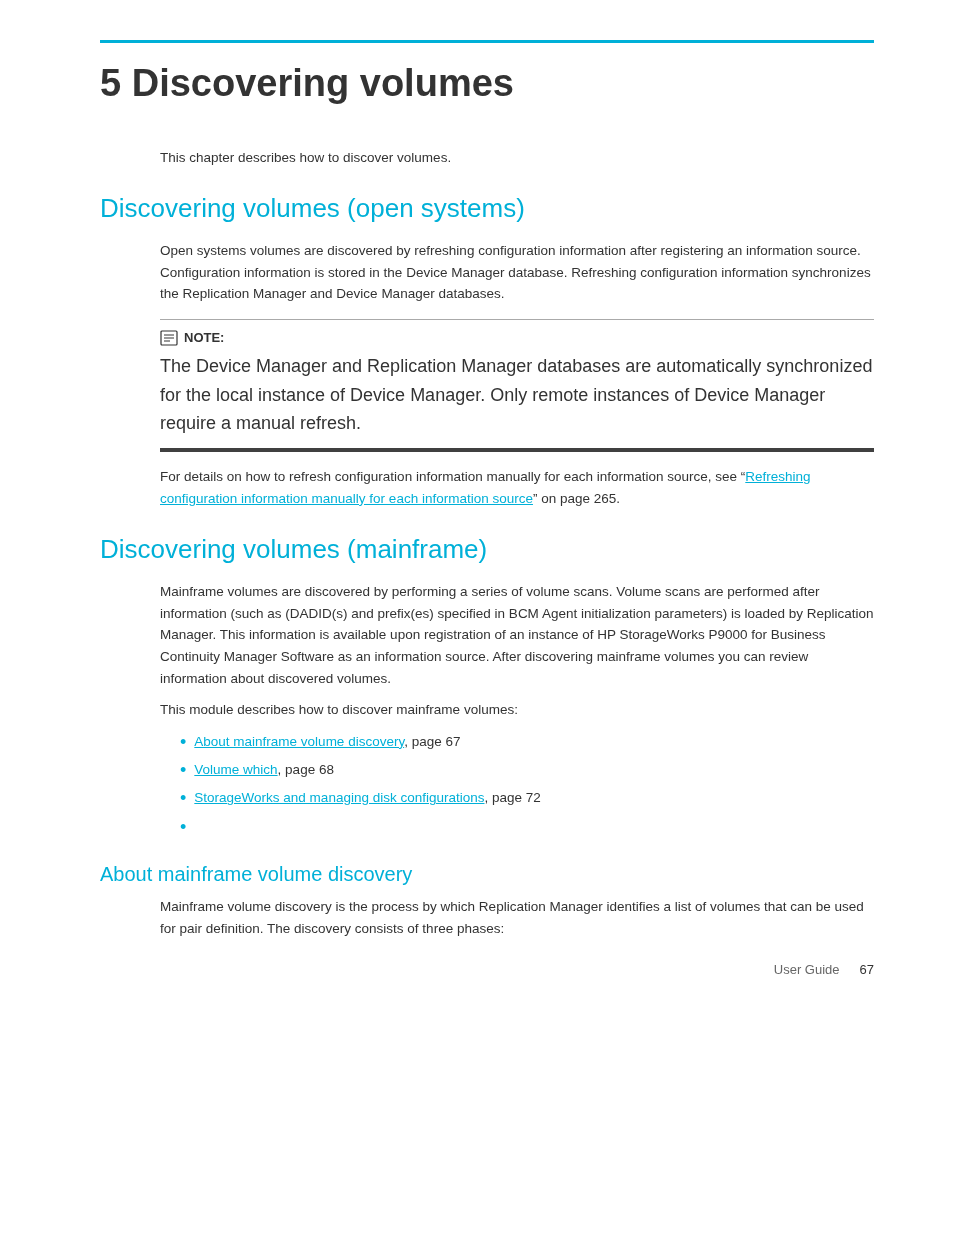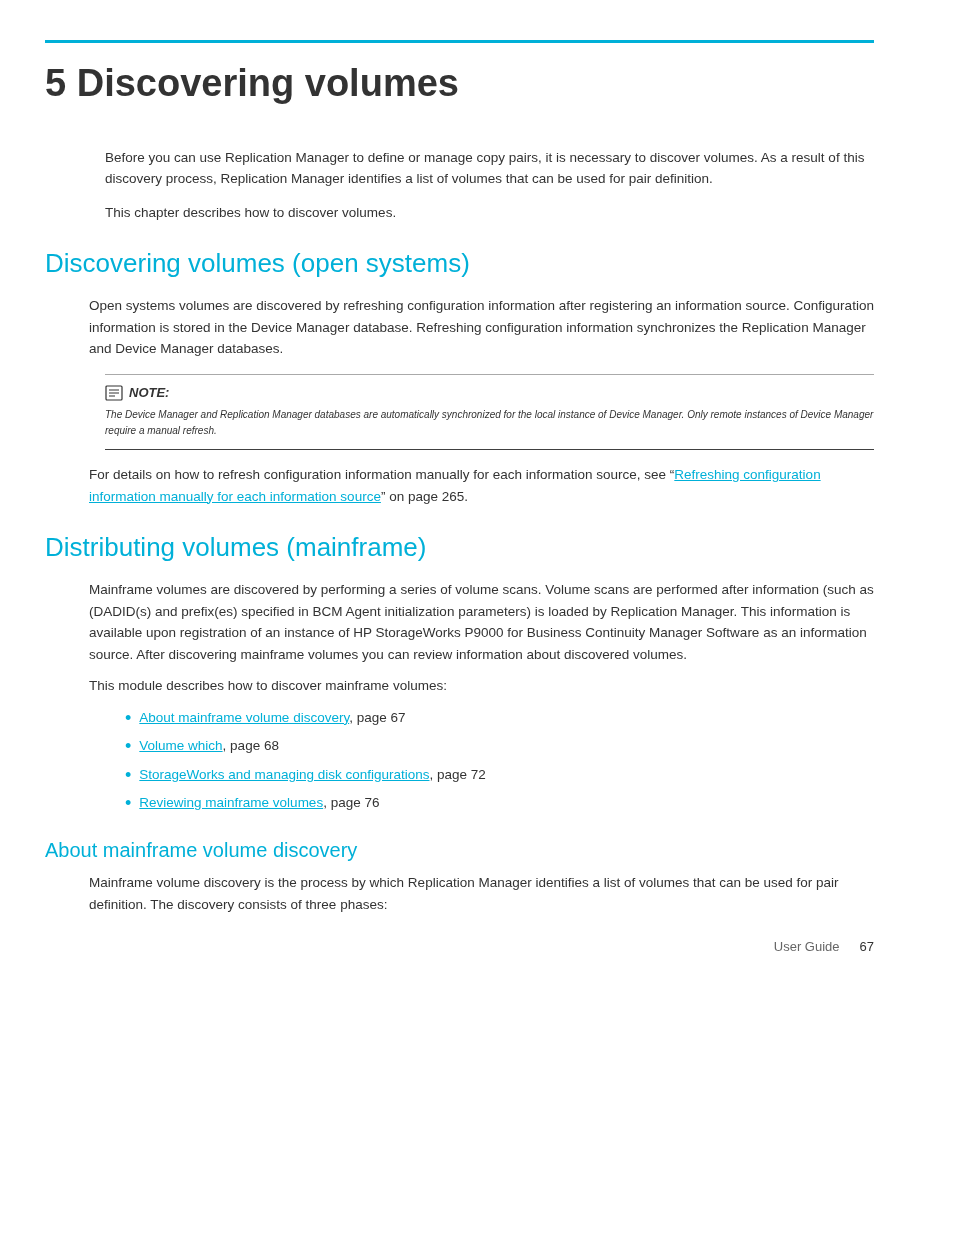--- a/index.html
+++ b/index.html
@@ -10,21 +10,21 @@
     body {
       background: #ffffff;
       font-family: Arial, Helvetica, sans-serif;
       font-size: 14px;
       color: #333333;
       width: 954px;
       min-height: 1235px;
       position: relative;
     }
     .page-container {
-      padding: 40px 80px 60px 45px;
+      padding: 40px 80px 60px 100px;
       position: relative;
     }
     .top-rule {
       border: none;
       border-top: 3px solid #00b0d8;
       margin-bottom: 18px;
     }
     .chapter-title {
       font-size: 38px;
       font-weight: bold;
@@ -48,34 +48,33 @@
       line-height: 1.3;
     }
     .subsection-heading {
       font-size: 20px;
       font-weight: normal;
       color: #00b0d8;
       margin-top: 24px;
       margin-bottom: 10px;
     }
     .body-text {
-      margin-left: 44px;
+      margin-left: 60px;
       margin-bottom: 10px;
       line-height: 1.6;
       font-size: 13.5px;
       color: #333333;
     }
     .note-box {
       margin-left: 60px;
       margin-top: 14px;
       margin-bottom: 14px;
       border-top: 1px solid #aaaaaa;
-      border-bottom: 1px solid #404040;
+      border-bottom: 4px solid #404040;
       padding: 10px 0 10px 0;
-      font-style: italic;
     }
     .note-label {
       display: flex;
       align-items: center;
       margin-bottom: 6px;
       font-weight: bold;
       color: #333333;
       font-size: 13px;
     }
     .note-icon {
@@ -83,21 +82,21 @@
       width: 18px;
       height: 16px;
       margin-right: 6px;
       position: relative;
     }
     .note-icon svg {
       width: 18px;
       height: 16px;
     }
     .note-text {
-      font-size: 10px;
+      font-size: 18px;
       line-height: 1.6;
       color: #333333;
     }
     .link-text {
       color: #00b0d8;
       text-decoration: underline;
       cursor: pointer;
     }
     .bullet-list {
       margin-left: 80px;
@@ -140,21 +139,20 @@
   </style>
 </head>
 <body>
 
 <div class="page-container">
 
   <hr class="top-rule">
 
   <h1 class="chapter-title">5 Discovering volumes</h1>
 
-  <p class="intro-text">Before you can use Replication Manager to define or manage copy pairs, it is necessary to discover volumes. As a result of this discovery process, Replication Manager identifies a list of volumes that can be used for pair definition.</p>
   <p class="intro-text">This chapter describes how to discover volumes.</p>
 
   <h2 class="section-heading">Discovering volumes (open systems)</h2>
 
   <p class="body-text">Open systems volumes are discovered by refreshing configuration information after registering an information source. Configuration information is stored in the Device Manager database. Refreshing configuration information synchronizes the Replication Manager and Device Manager databases.</p>
 
   <div class="note-box">
     <div class="note-label">
       <span class="note-icon">
         <svg viewBox="0 0 18 16" fill="none" xmlns="http://www.w3.org/2000/svg">
@@ -166,21 +164,21 @@
       </span>
       <span>NOTE:</span>
     </div>
     <p class="note-text">The Device Manager and Replication Manager databases are automatically synchronized for the local instance of Device Manager. Only remote instances of Device Manager require a manual refresh.</p>
   </div>
 
   <p class="body-text">
     <span>For details on how to refresh configuration information manually for each information source, see “</span><span class="link-text">Refreshing configuration information manually for each information source</span><span>” on page 265.</span>
   </p>
 
-  <h2 class="section-heading">Distributing volumes (mainframe)</h2>
+  <h2 class="section-heading">Discovering volumes (mainframe)</h2>
 
   <p class="body-text">Mainframe volumes are discovered by performing a series of volume scans. Volume scans are performed after information (such as (DADID(s) and prefix(es) specified in BCM Agent initialization parameters) is loaded by Replication Manager. This information is available upon registration of an instance of HP StorageWorks P9000 for Business Continuity Manager Software as an information source. After discovering mainframe volumes you can review information about discovered volumes.</p>
   <p class="body-text">This module describes how to discover mainframe volumes:</p>
 
   <ul class="bullet-list">
     <li class="bullet-item">
       <span class="bullet-dot">•</span>
       <span class="bullet-content">
         <span class="link-text">About mainframe volume discovery</span><span>, page 67</span>
       </span>
@@ -192,23 +190,20 @@
       </span>
     </li>
     <li class="bullet-item">
       <span class="bullet-dot">•</span>
       <span class="bullet-content">
         <span class="link-text">StorageWorks and managing disk configurations</span><span>, page 72</span>
       </span>
     </li>
     <li class="bullet-item">
       <span class="bullet-dot">•</span>
-      <span class="bullet-content">
-        <span class="link-text">Reviewing mainframe volumes</span><span>, page 76</span>
-      </span>
     </li>
   </ul>
 
   <h3 class="subsection-heading">About mainframe volume discovery</h3>
 
   <p class="body-text">Mainframe volume discovery is the process by which Replication Manager identifies a list of volumes that can be used for pair definition. The discovery consists of three phases:</p>
 
   <div class="footer">
     <span class="footer-label">User Guide</span>
     <span class="footer-page">67</span>

